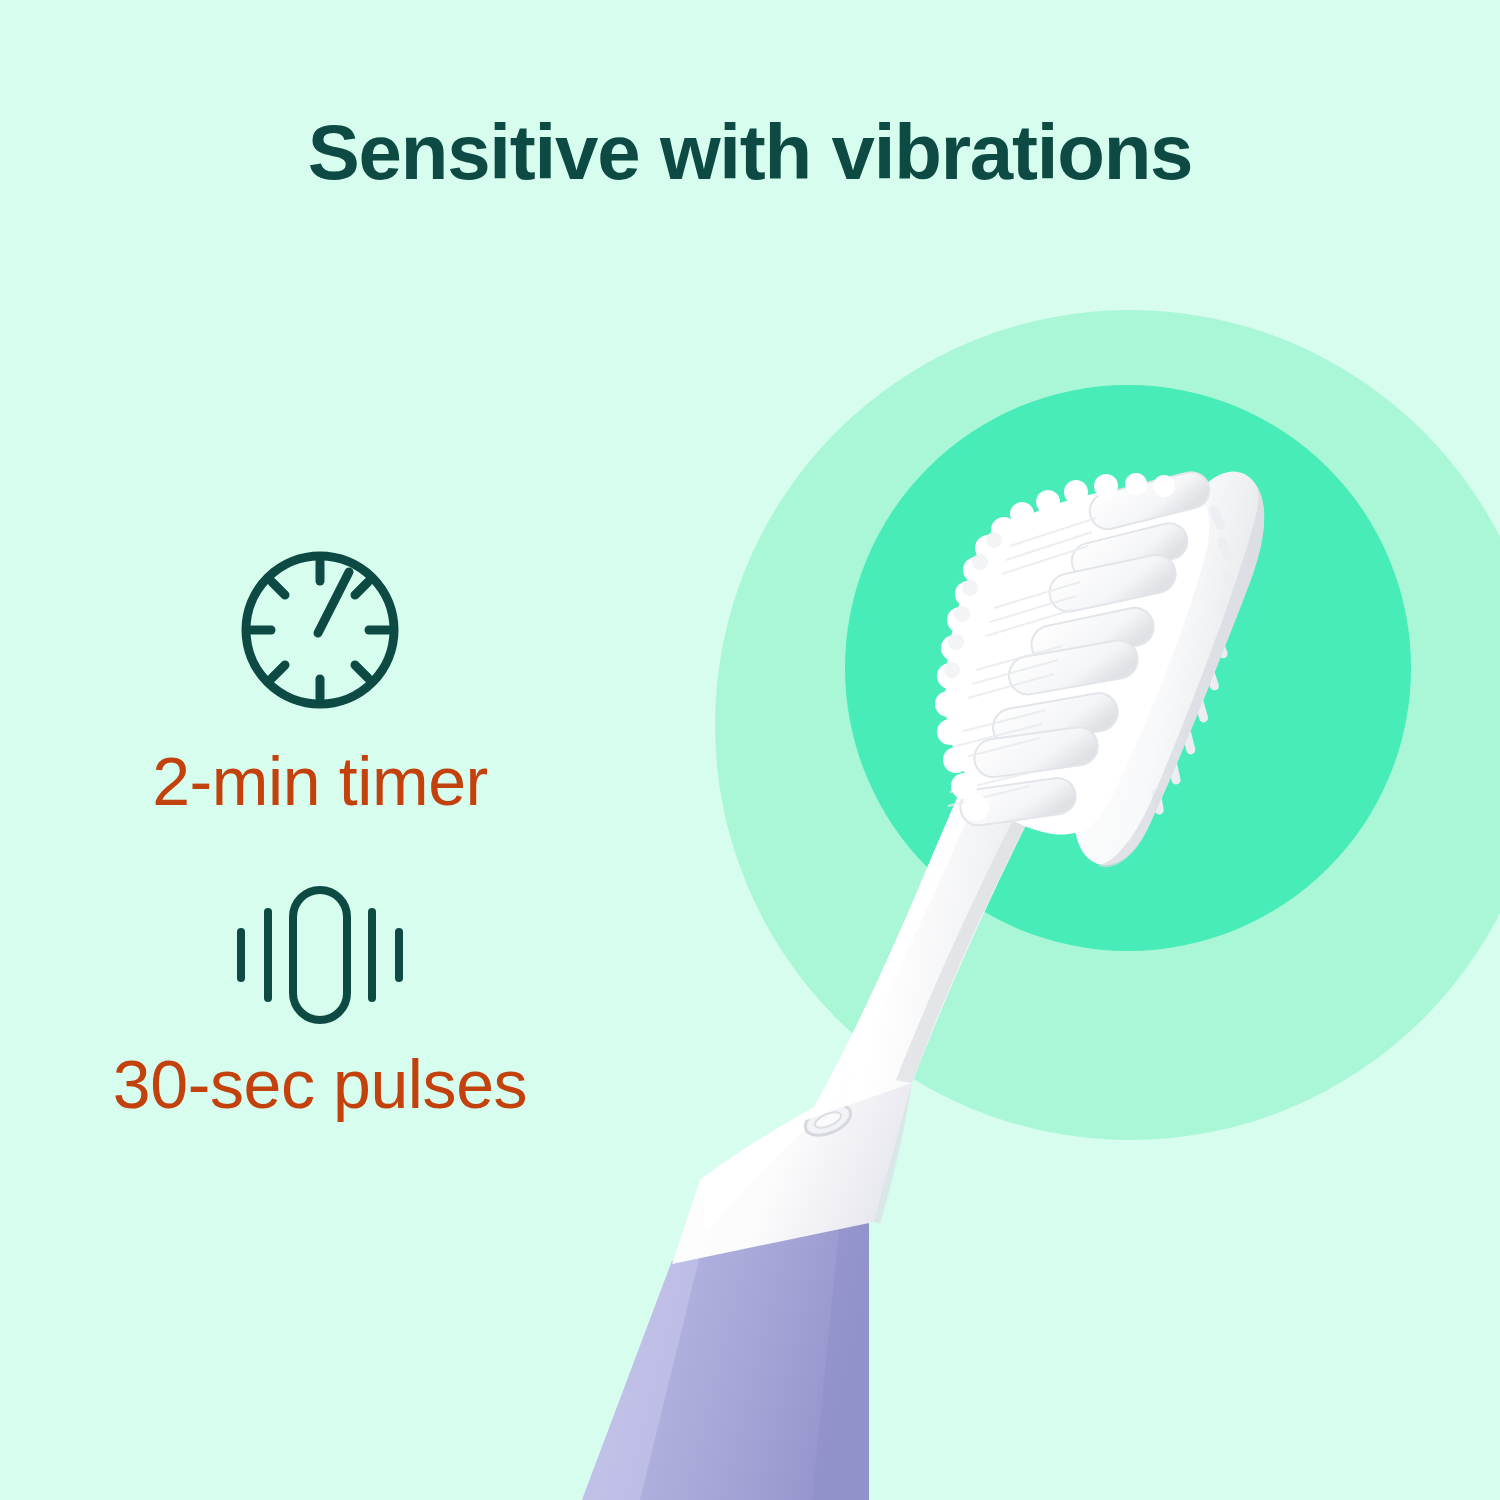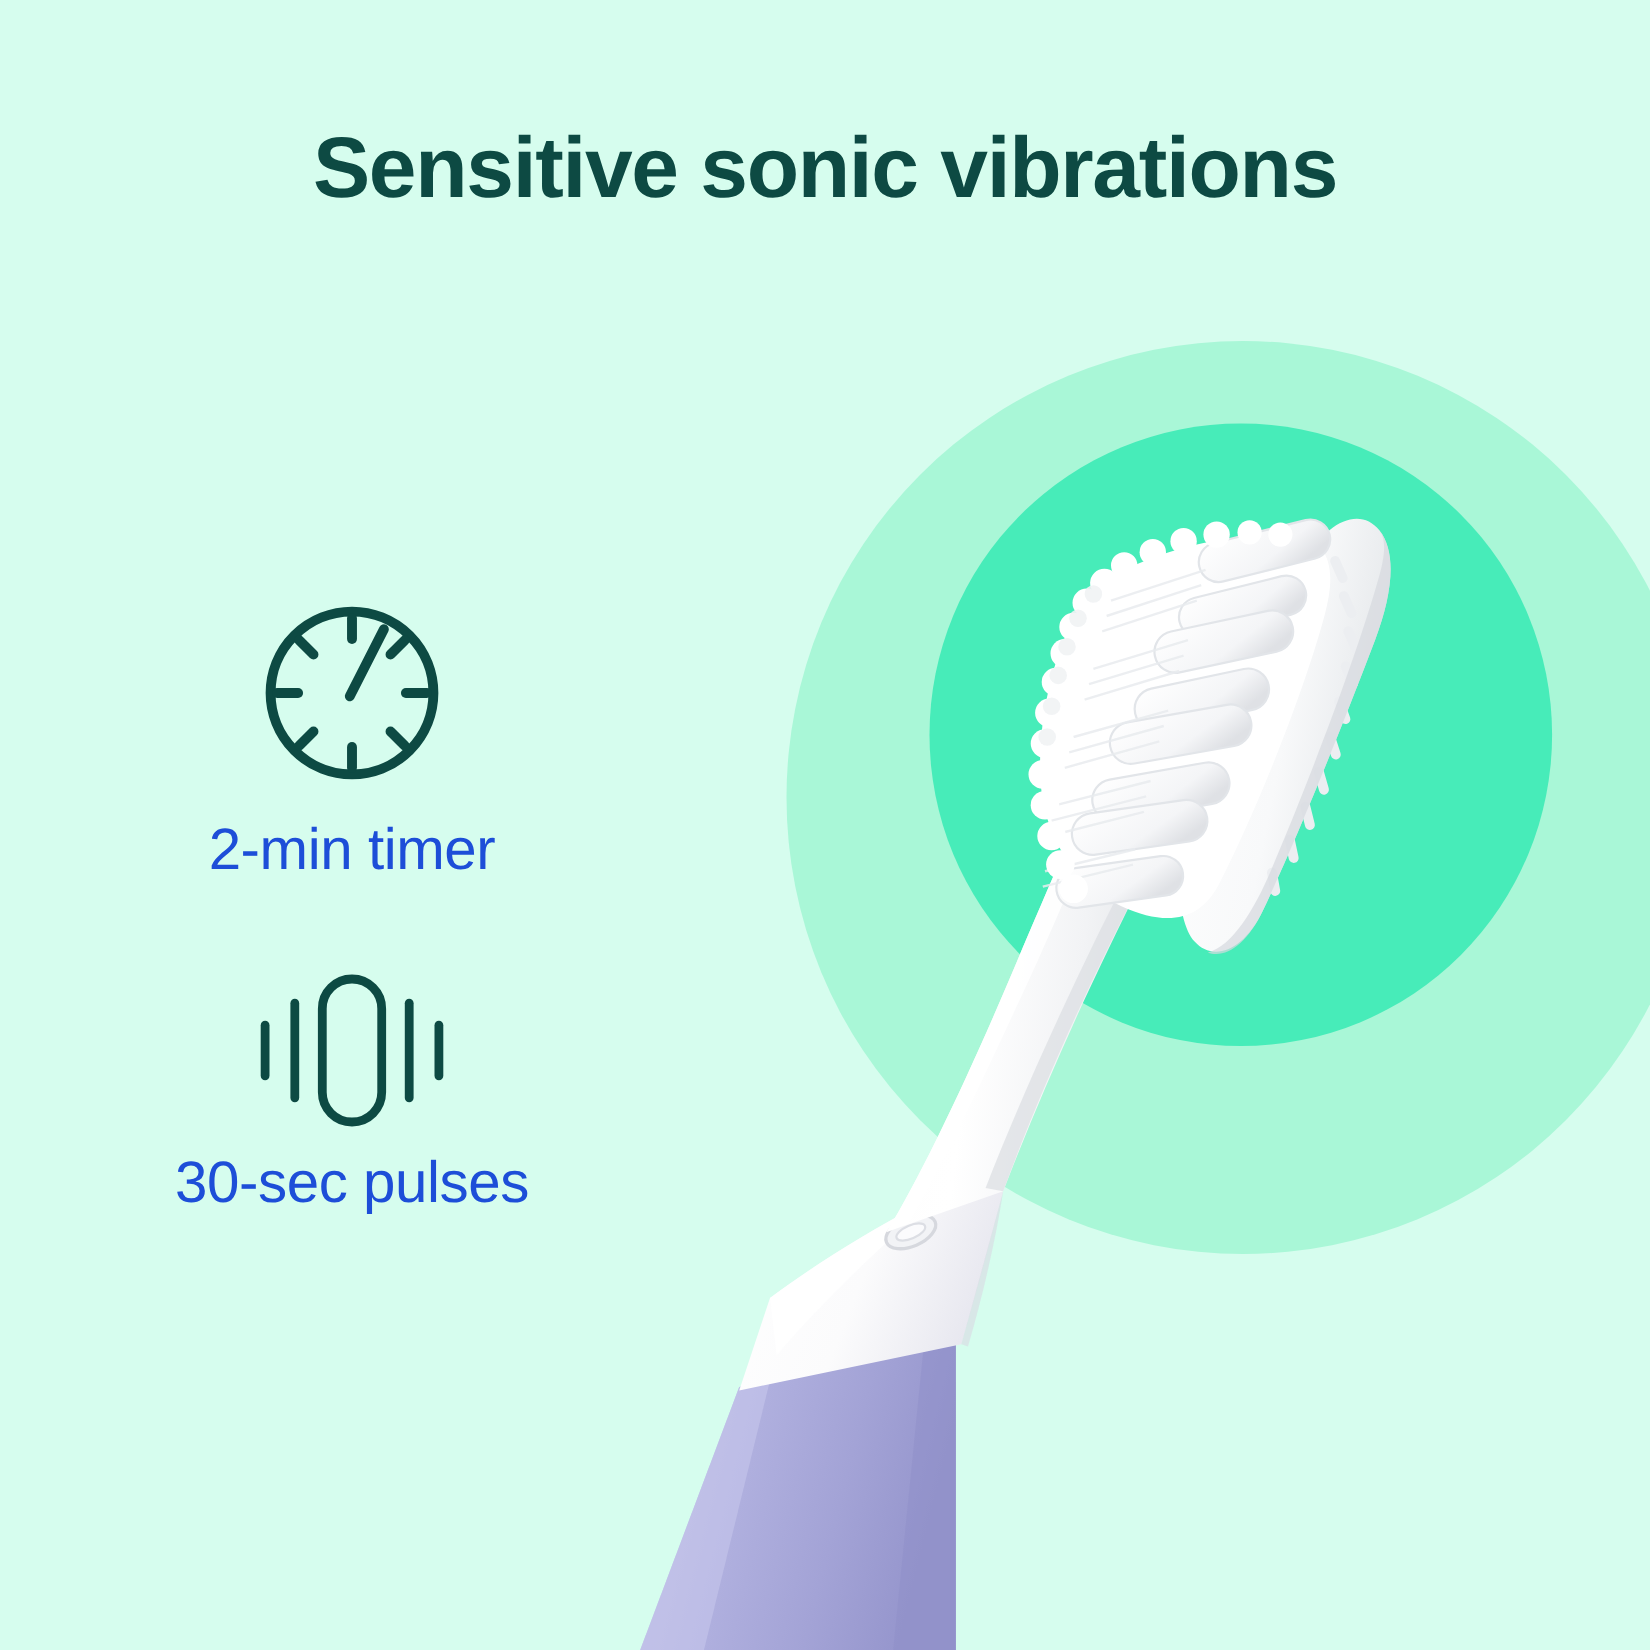--- a/index.html
+++ b/index.html
@@ -62,22 +62,22 @@
     position:absolute;
     left:0; top:0;
     width:640px;
     display:flex; justify-content:center;
   }
   .feature .label{
     position:absolute;
     left:0;
     width:640px;
     text-align:center;
-    color:#1d4ed8;
-    font-size:53px;
+    color:#c2410c;
+    font-size:68px;
     font-weight:400;
     letter-spacing:-0.4px;
     white-space:nowrap;
   }
   .feature.f1 .label{ top:202px; }
   .feature.f2 .label{ top:165px; }
 
   
   #brush{
     position:absolute;
@@ -89,21 +89,21 @@
 </style>
 </head>
 <body>
 
 <div id="stage">
 
   <div class="halo-circle"></div>
   <div class="inner-circle"></div>
 
   <h1 class="heading">
-    <span class="line">Sensitive sonic vibrations</span>
+    <span class="line">Sensitive with vibrations</span>
   </h1>
 
   <svg id="brush" viewBox="0 0 1500 1500">
     <defs>
       <linearGradient id="gHandle" x1="0" y1="0" x2="1" y2="0.25">
         <stop offset="0%" stop-color="#c3c3e8"></stop>
         <stop offset="35%" stop-color="#b2b2e0"></stop>
         <stop offset="72%" stop-color="#a3a3d6"></stop>
         <stop offset="100%" stop-color="#9696cd"></stop>
       </linearGradient>

